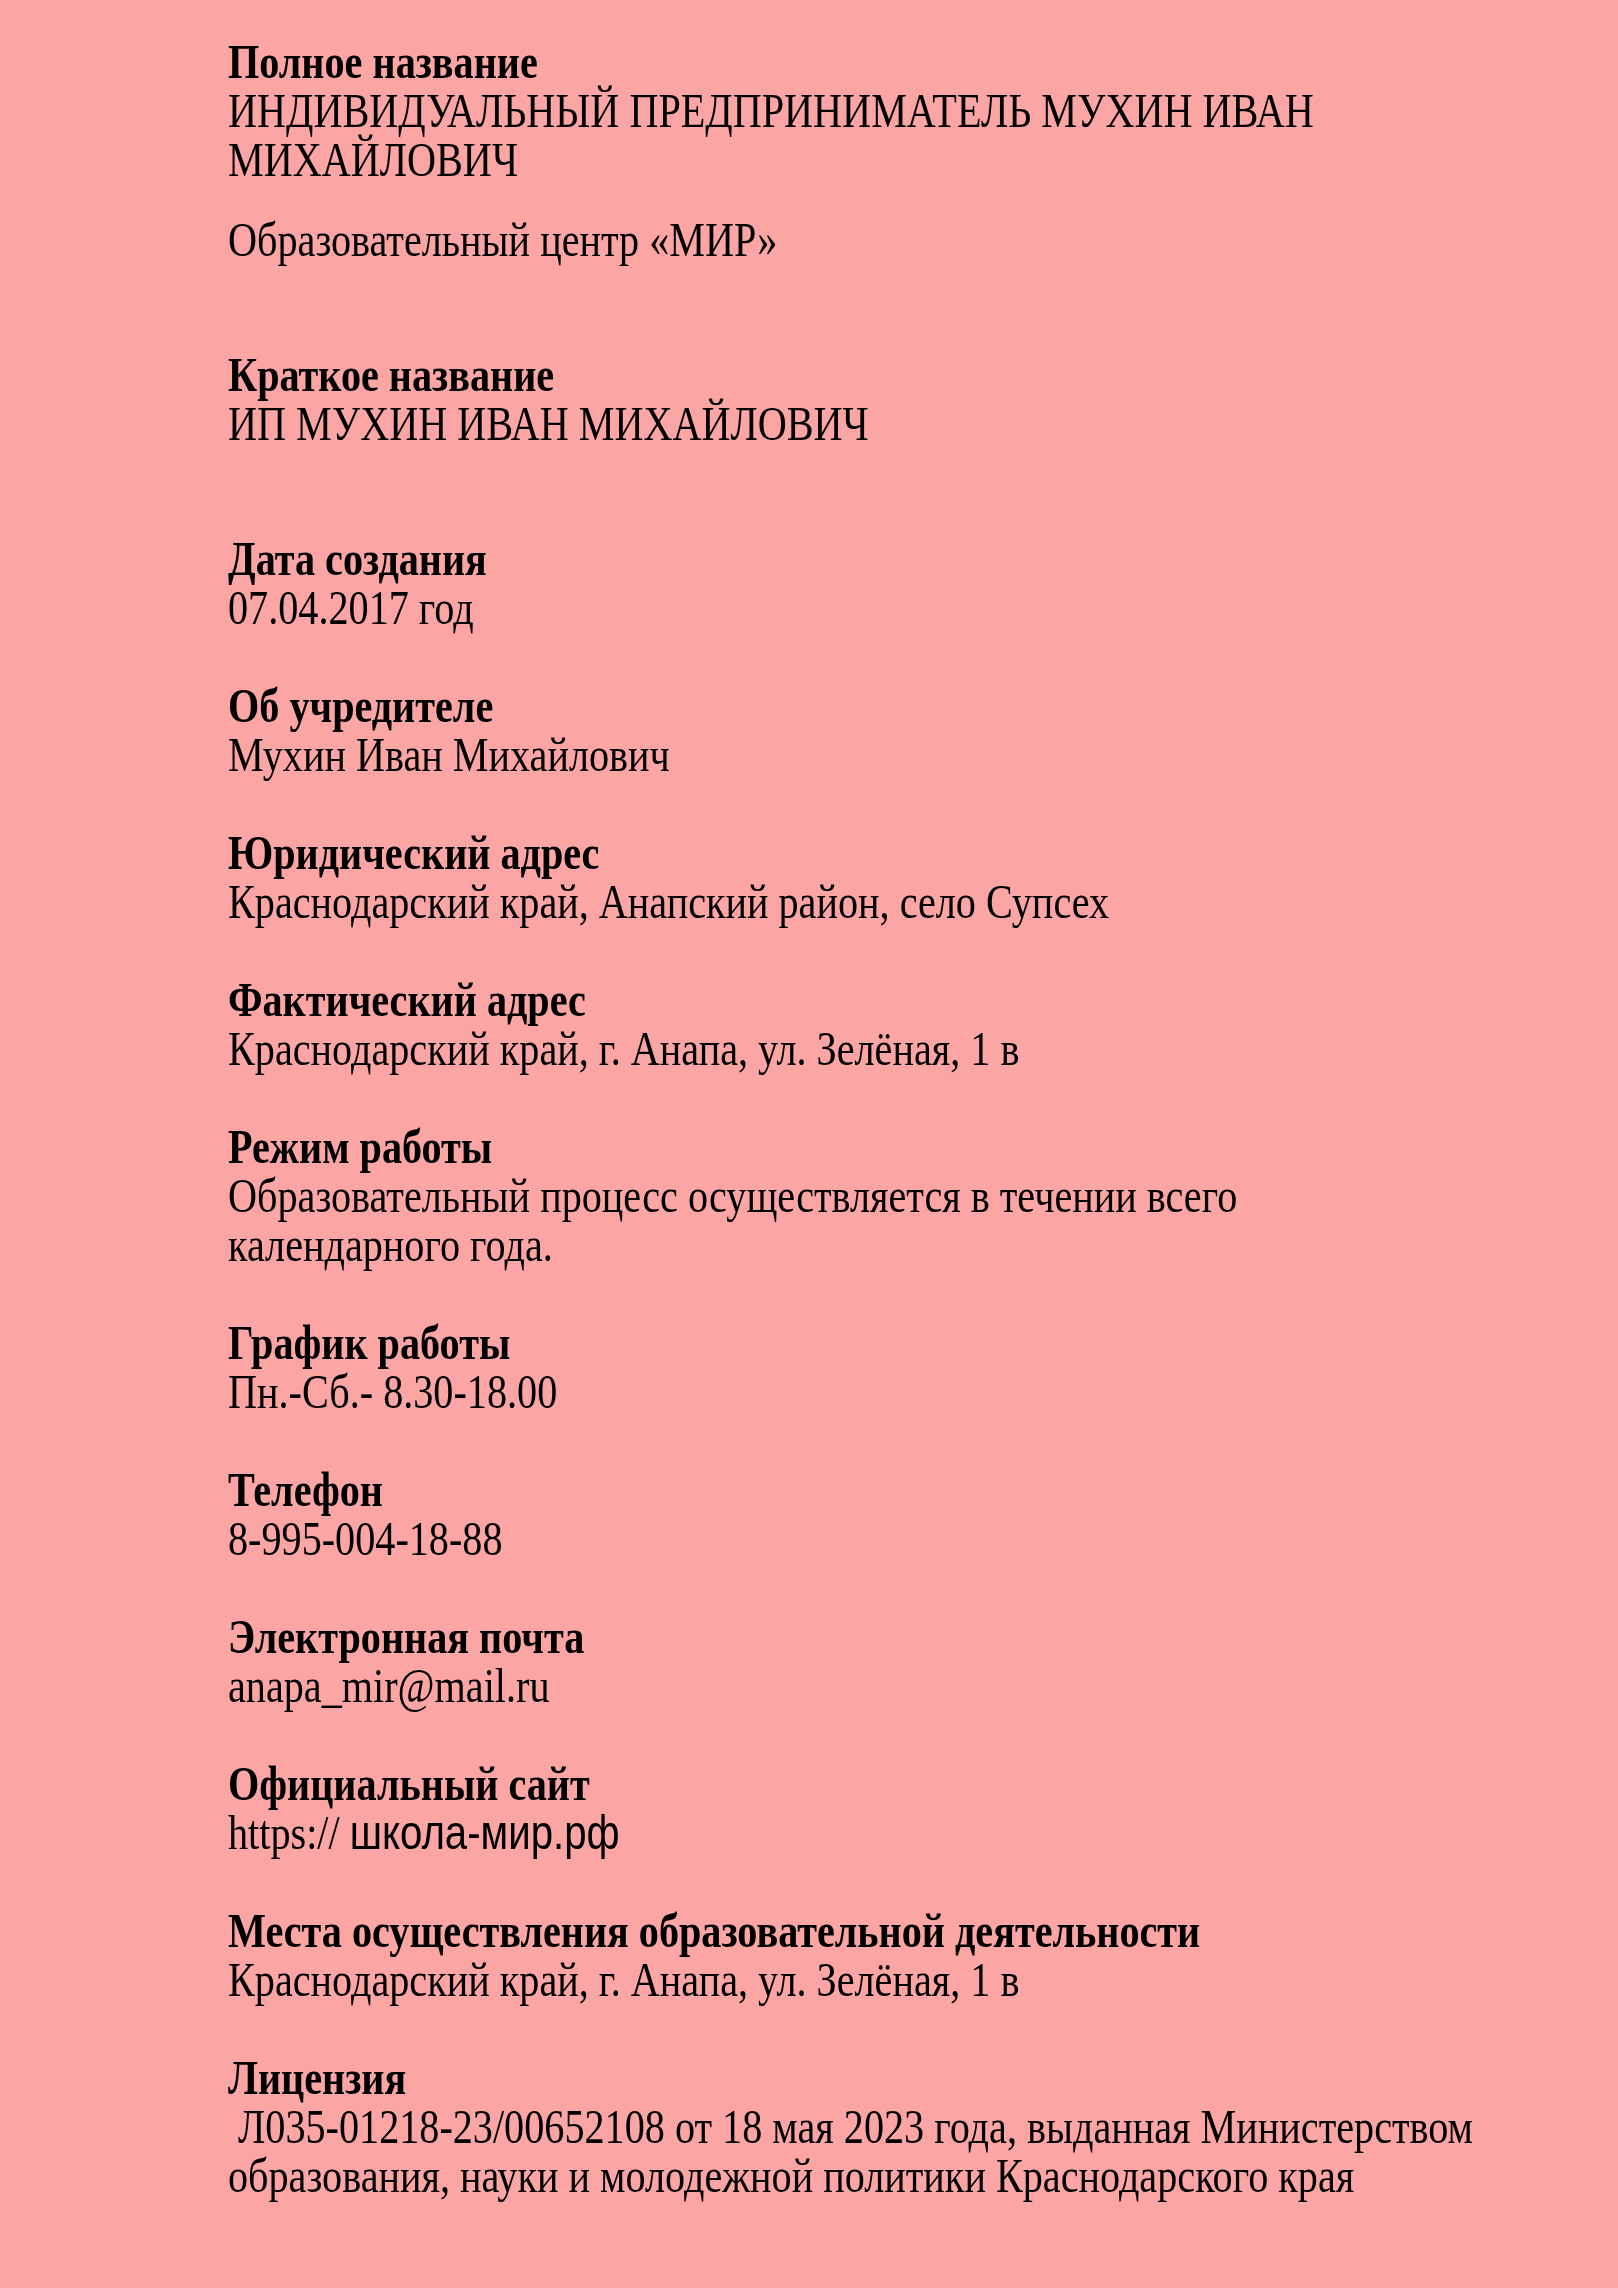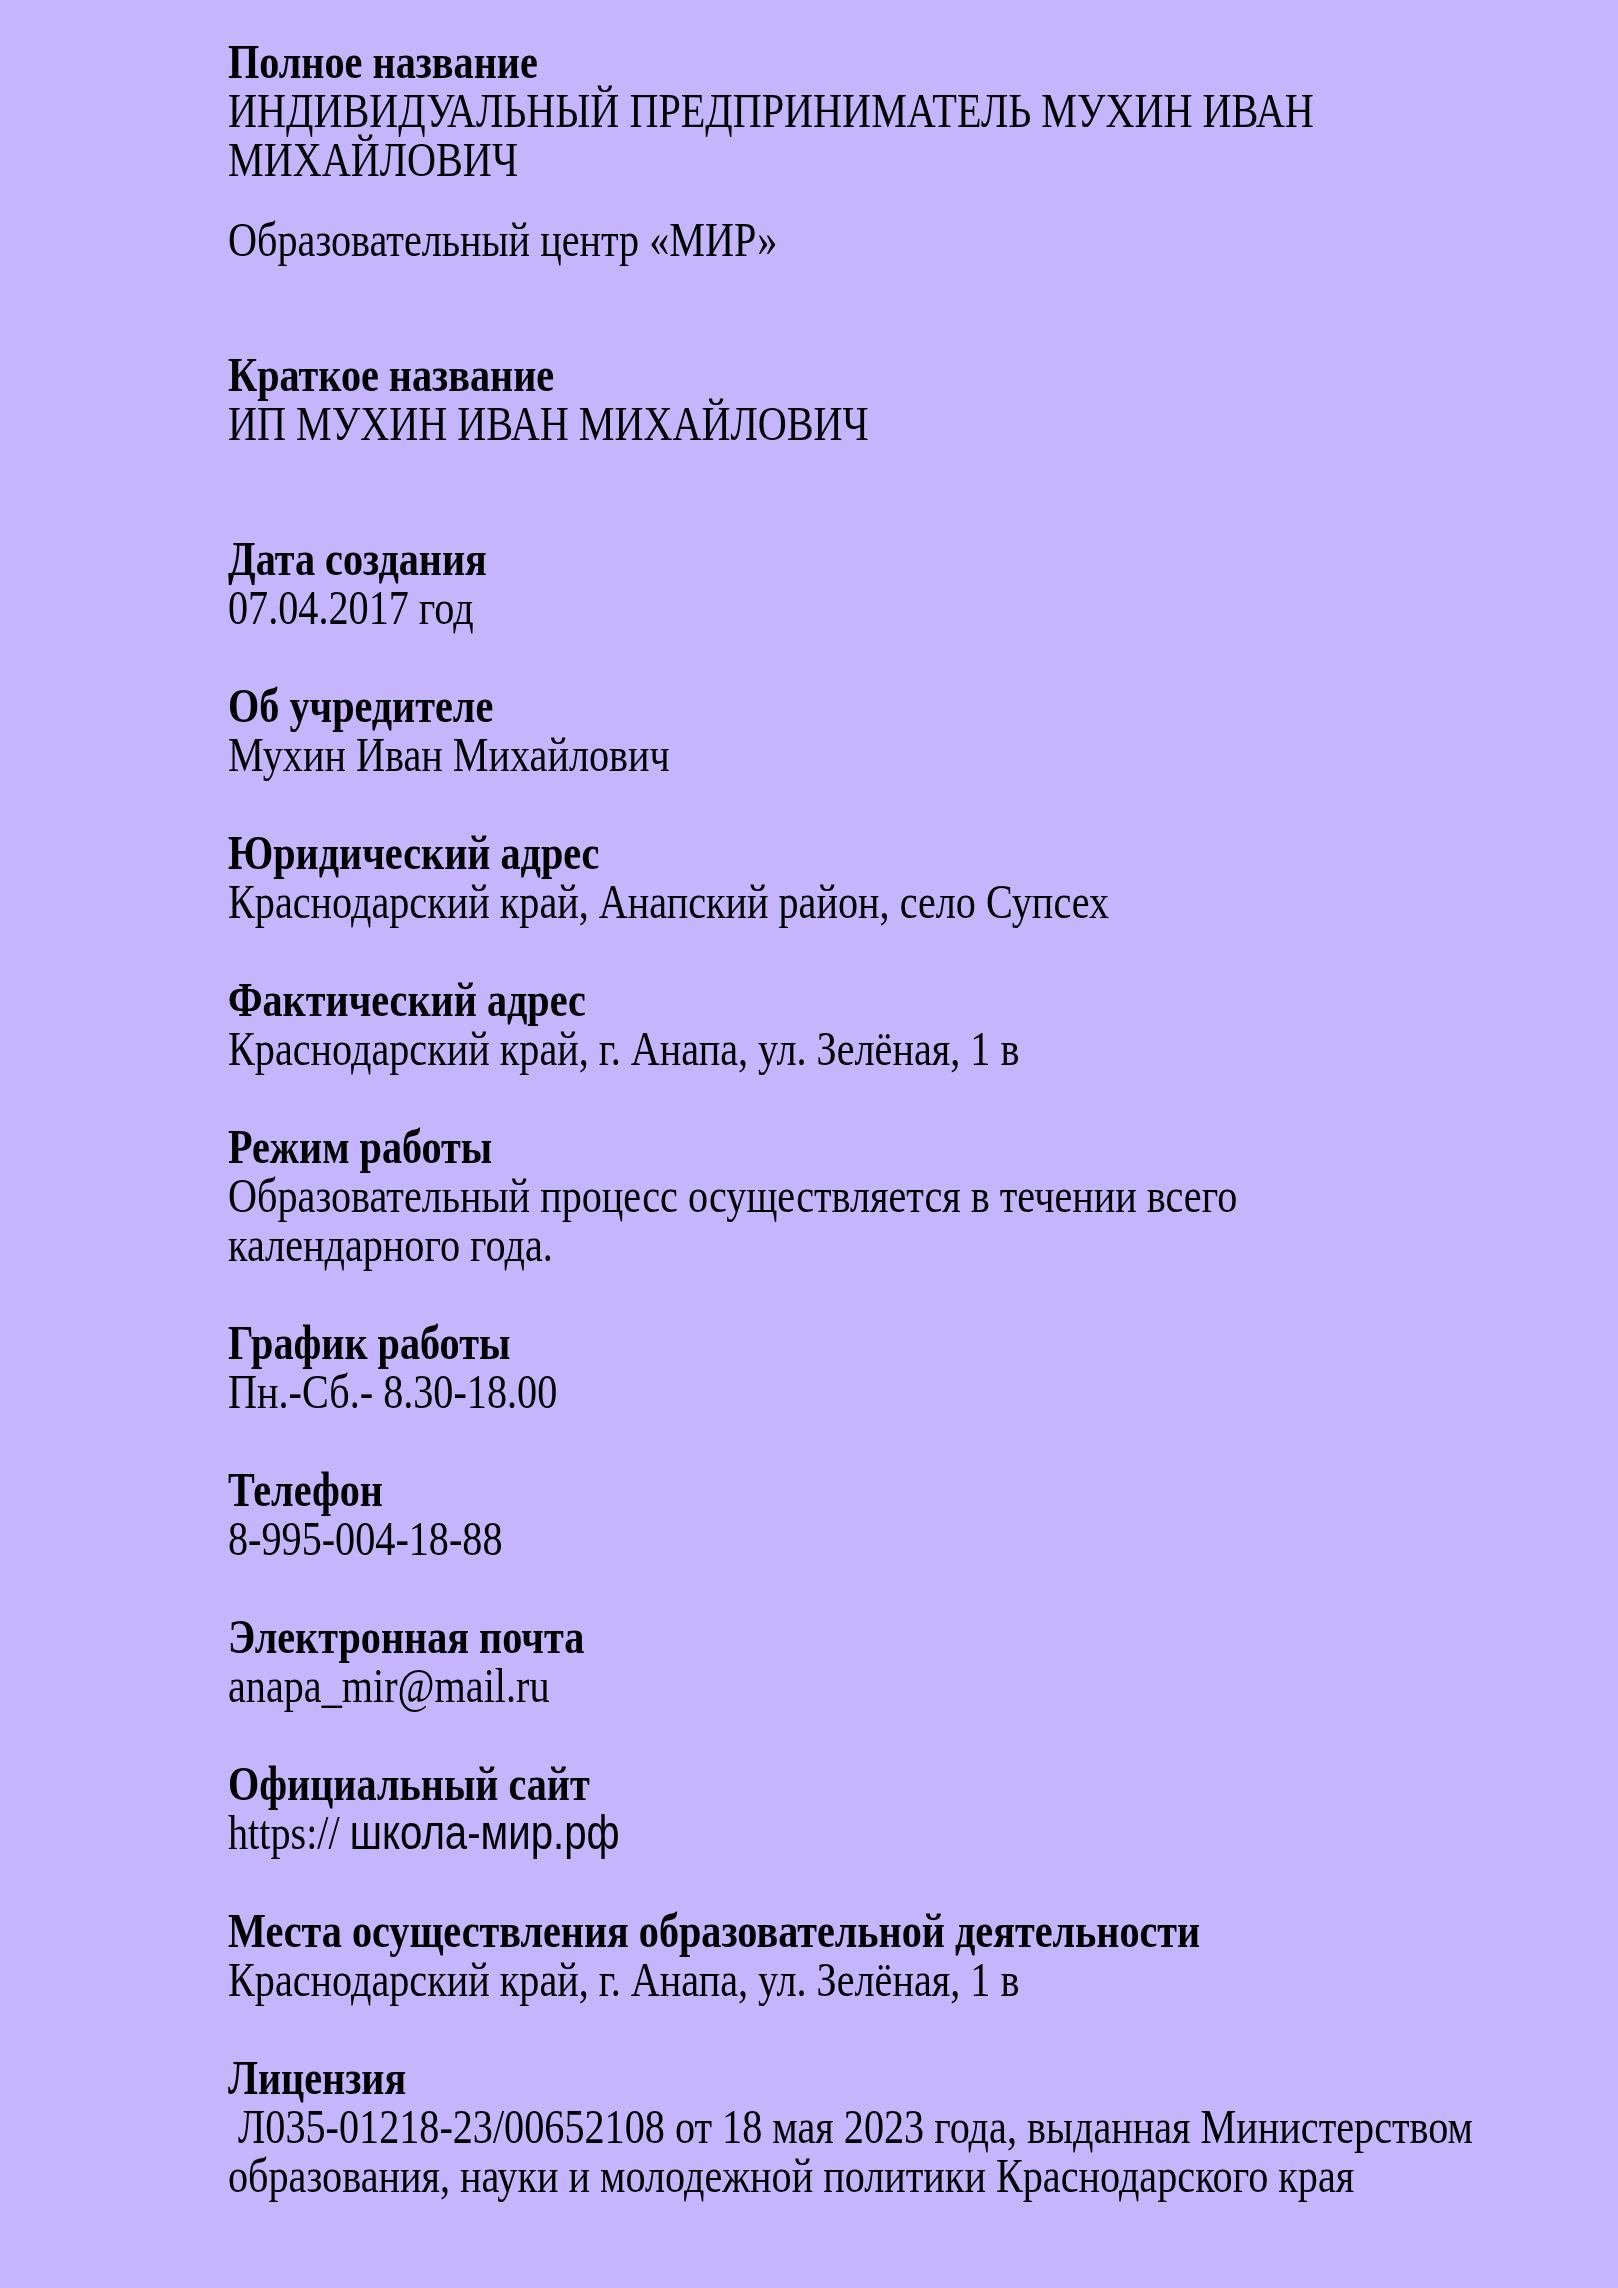--- a/index.html
+++ b/index.html
@@ -4,21 +4,21 @@
 <style>
   html, body {
     margin: 0;
     padding: 0;
     background: #ffffff;
   }
   .page {
     position: relative;
     width: 1618px;
     height: 2289px;
-    background: #c4b5fd;
+    background: #fca5a5;
     overflow: hidden;
     box-sizing: border-box;
     padding: 37px 0 0 228px;
     color: #000000;
     font-family: "Liberation Serif", "DejaVu Serif", serif;
     font-size: 49px;
     line-height: 49px;
   }
   
   .content {

